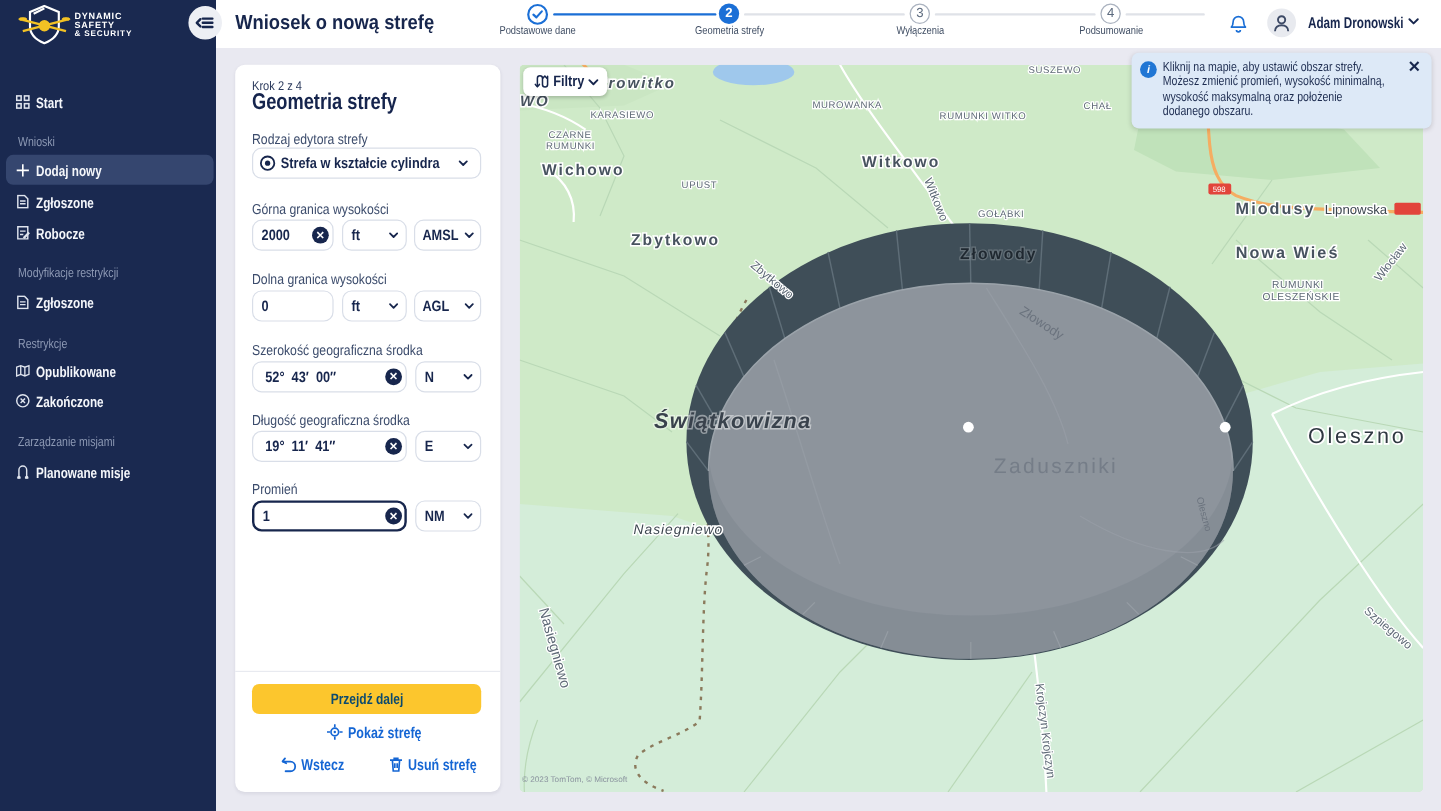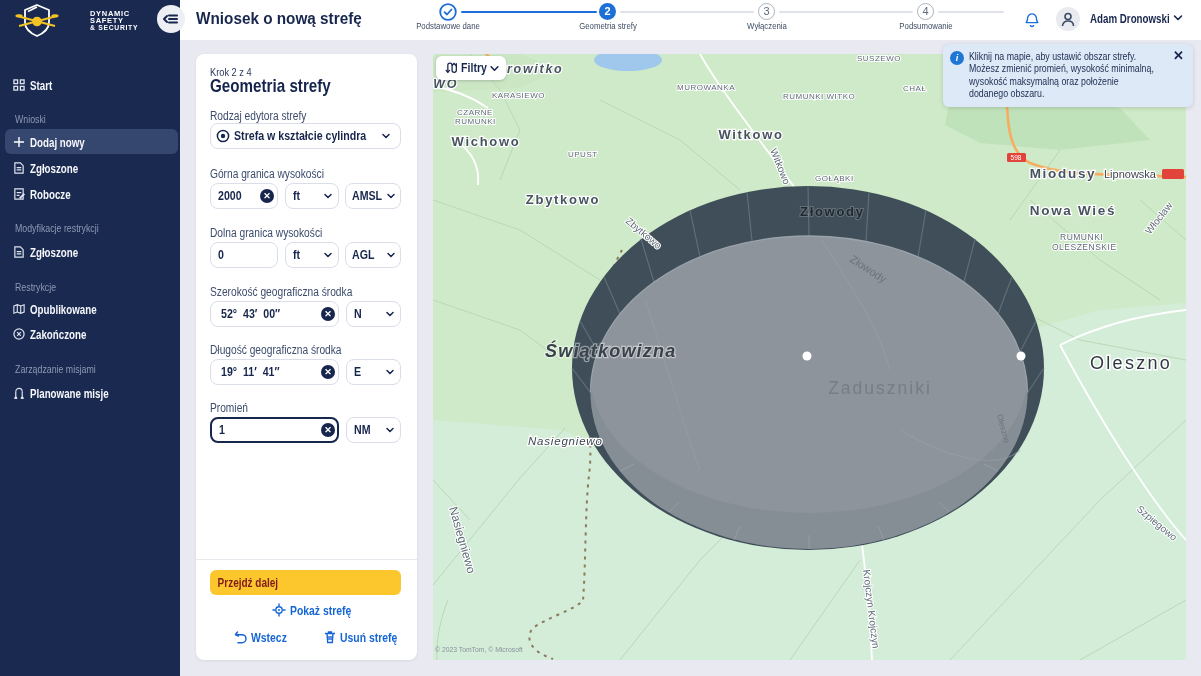--- a/index.html
+++ b/index.html
@@ -33,21 +33,21 @@
   
   #panel { position:absolute; left:196px; top:54px; width:221px; height:606px; background:#ffffff; border-radius:8px; box-shadow:0 1px 3px rgba(20,30,60,0.08); z-index:1; }
   .flabel { position:absolute; left:14px; font-size:12px; color:#3c4c6c; white-space:nowrap; transform:scaleX(0.85); transform-origin:left top; }
   .fbox { position:absolute; border:1px solid #d9dee8; border-radius:8px; background:#fff; height:26px; }
   .ftext { position:absolute; font-size:12.5px; font-weight:bold; color:#17264d; white-space:nowrap; transform:scaleX(0.85); transform-origin:left top; }
   .chev { position:absolute; width:8px; height:8px; }
   .clearx { position:absolute; width:14px; height:14px; border-radius:50%; background:#17264d; color:#fff; text-align:center; font-size:9px; line-height:14px; font-weight:bold; }
   #krok { position:absolute; left:14px; top:12px; font-size:10.5px; color:#2b3a5c; transform:scaleX(0.88); transform-origin:left top; }
   #geom-h { position:absolute; left:14px; top:21px; font-size:19px; font-weight:bold; color:#15244d; white-space:nowrap; transform:scaleX(0.8); transform-origin:left top; }
   #divider { position:absolute; left:0; top:505px; width:221px; height:1px; background:#e8eaf0; }
-  #nextbtn { position:absolute; left:14px; top:516px; width:191px; height:25px; background:#fcc62d; border-radius:6px; line-height:25px; font-size:13px; font-weight:bold; color:#7f1d1d; }
+  #nextbtn { position:absolute; left:14px; top:516px; width:191px; height:25px; background:#fcc62d; border-radius:6px; text-align:center; line-height:25px; font-size:13px; font-weight:bold; color:#0c4a6e; }
   .blue-link { position:absolute; font-size:13px; font-weight:bold; color:#1566d4; white-space:nowrap; transform:scaleX(0.8); transform-origin:left top; }
 
   
   #map { position:absolute; left:433px; top:54px; width:753px; height:606px; border-radius:4px; overflow:hidden; z-index:0; }
 
   
   #filtry { position:absolute; left:436px; top:56px; width:70px; height:24px; background:#fff; border-radius:6px; box-shadow:0 1px 3px rgba(0,0,0,0.18); z-index:3;text-align:right; }
   #filtry span { position:absolute; left:25px; top:5px; font-size:12.5px; font-weight:bold; color:#17264d; transform:scaleX(0.85); transform-origin:left top; }
 
   
@@ -242,21 +242,21 @@
     <path d="M23 1 L35 6 L35 18 Q35 27 23 32 Q11 27 11 18 L11 6 Z" fill="none" stroke="#ffffff" stroke-width="1.8"></path>
     <path d="M14 7.5 L23 3" stroke="#ffffff" stroke-width="1.8"></path>
     <g stroke="#f3c224" stroke-width="2" fill="#f3c224">
       <path d="M5 12.5 L41 22"></path>
       <path d="M5 22 L41 12.5"></path>
       <circle cx="23" cy="17.5" r="3.8"></circle>
       <ellipse cx="5" cy="11.9" rx="3.4" ry="1.3" stroke-width="0.6"></ellipse>
       <ellipse cx="41" cy="11.9" rx="3.4" ry="1.3" stroke-width="0.6"></ellipse>
     </g>
   </svg>
-  <div class="abs" style="left:62px;top:10px;color:#fff;font-size:7.5px;font-weight:bold;letter-spacing:0.7px;line-height:7px;margin-left:28px;">DYNAMIC<br>SAFETY<br><span style="font-size:6.8px">&amp; SECURITY</span></div>
+  <div class="abs" style="left:62px;top:10px;color:#fff;font-size:7.5px;font-weight:bold;letter-spacing:0.7px;line-height:7px;">DYNAMIC<br>SAFETY<br><span style="font-size:6.8px">&amp; SECURITY</span></div>
 </div>
 
 <div style="z-index:3;position:absolute;left:0;top:0;width:180px;">
   <div id="hl"></div>
   <svg class="navicon" style="left:13px;top:79px" width="13" height="13" viewBox="0 0 13 13" fill="none" stroke="#dfe4ee" stroke-width="1.4">
       <rect x="1" y="1" width="4" height="4"></rect>
       <rect x="8" y="1" width="4" height="4"></rect>
       <rect x="1" y="8" width="4" height="4"></rect>
       <rect x="8" y="8" width="4" height="4"></rect>
     </svg>

